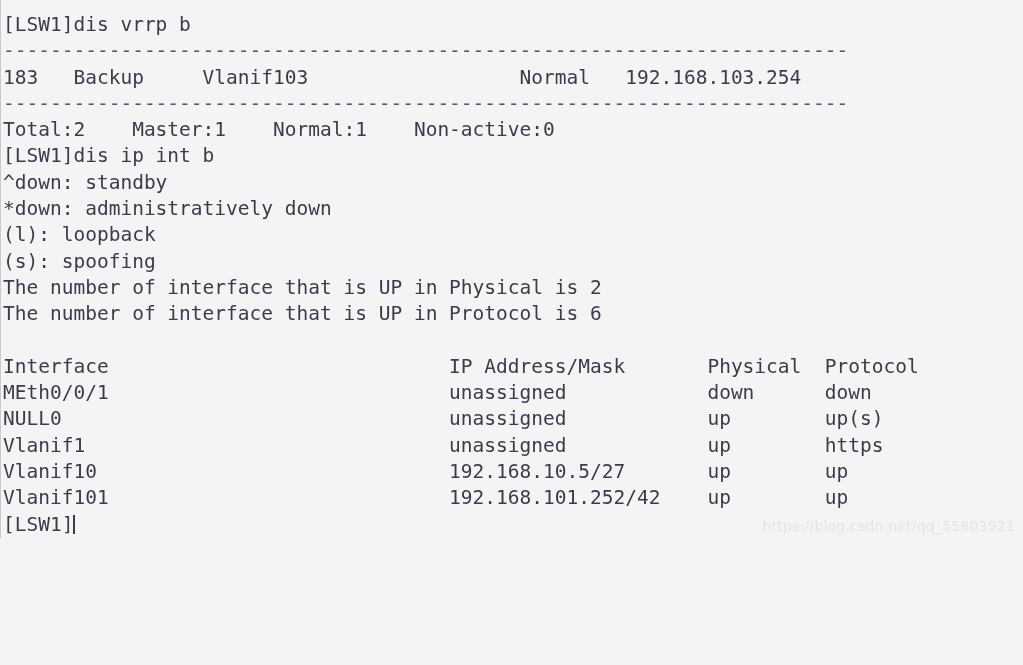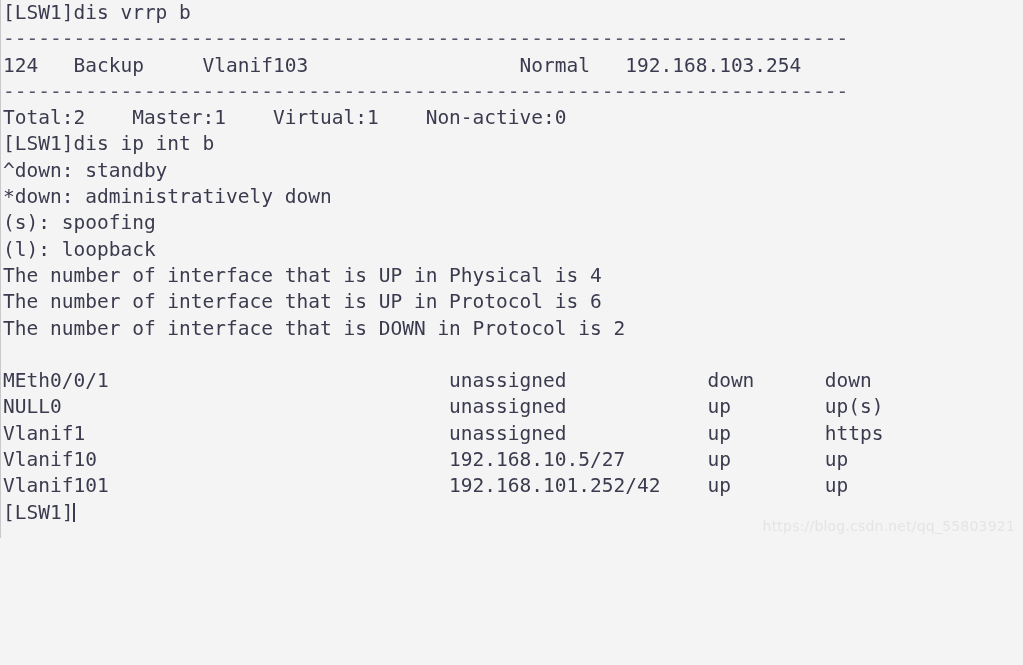--- a/index.html
+++ b/index.html
@@ -14,21 +14,21 @@
     overflow: hidden;
     font-family: "DejaVu Sans Mono", "Liberation Mono", monospace;
   }
   #terminal {
     position: relative;
     width: 1023px;
     height: 538px;
     box-sizing: border-box;
     background: #f4f4f4;
     border-left: 1px solid #c9c9cc;
-    padding: 0 0 0 2px;
+    padding: 12px 0 0 2px;
   }
   .term-line {
     display: block;
     height: 26.3px;
     line-height: 26.3px;
     font-size: 19.5px;
     letter-spacing: 0px;
     color: #3b3b4f;
     white-space: pre;
     font-family: "DejaVu Sans Mono", "Liberation Mono", monospace;
@@ -56,36 +56,36 @@
     pointer-events: none;
   }
 </style>
 </head>
 <body>
 
 <div id="terminal">
 
   <span class="term-line">[LSW1]dis vrrp b</span>
   <span class="term-line sep">------------------------------------------------------------------------</span>
-  <span class="term-line">124   Backup     Vlanif103                  Normal   192.168.103.254</span>
+  <span class="term-line">183   Backup     Vlanif103                  Normal   192.168.103.254</span>
   <span class="term-line sep">------------------------------------------------------------------------</span>
-  <span class="term-line">Total:2    Master:1    Virtual:1    Non-active:0</span>
+  <span class="term-line">Total:2    Master:1    Normal:1    Non-active:0</span>
 
   <span class="term-line">[LSW1]dis ip int b</span>
   <span class="term-line">^down: standby</span>
   <span class="term-line">*down: administratively down</span>
+  <span class="term-line">(l): loopback</span>
   <span class="term-line">(s): spoofing</span>
-  <span class="term-line">(l): loopback</span>
 
-  <span class="term-line">The number of interface that is UP in Physical is 4</span>
+  <span class="term-line">The number of interface that is UP in Physical is 2</span>
   <span class="term-line">The number of interface that is UP in Protocol is 6</span>
-  <span class="term-line">The number of interface that is DOWN in Protocol is 2</span>
 
   <span class="term-line blank"> </span>
 
+  <span class="term-line">Interface                             IP Address/Mask       Physical  Protocol</span>
   <span class="term-line">MEth0/0/1                             unassigned            down      down</span>
   <span class="term-line">NULL0                                 unassigned            up        up(s)</span>
   <span class="term-line">Vlanif1                               unassigned            up        https</span>
   <span class="term-line">Vlanif10                              192.168.10.5/27       up        up</span>
   <span class="term-line">Vlanif101                             192.168.101.252/42    up        up</span>
 
   <span class="term-line"><span>[LSW1]</span><span class="cursor"></span></span>
 
   <div id="watermark">https://blog.csdn.net/qq_55803921</div>
 </div>

